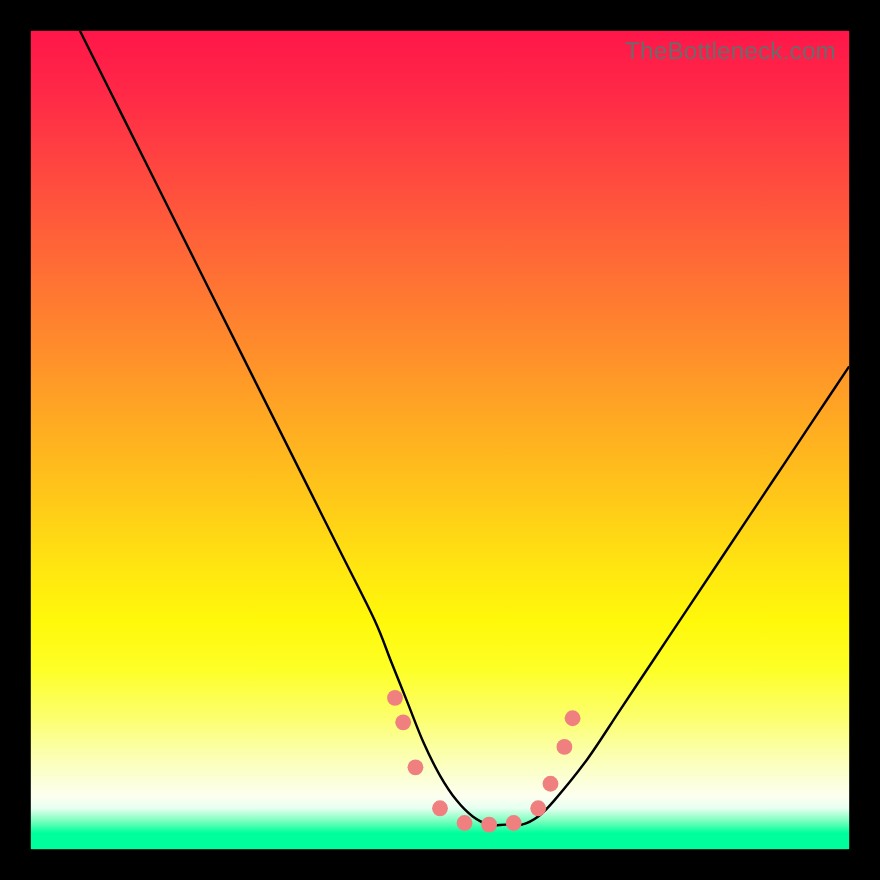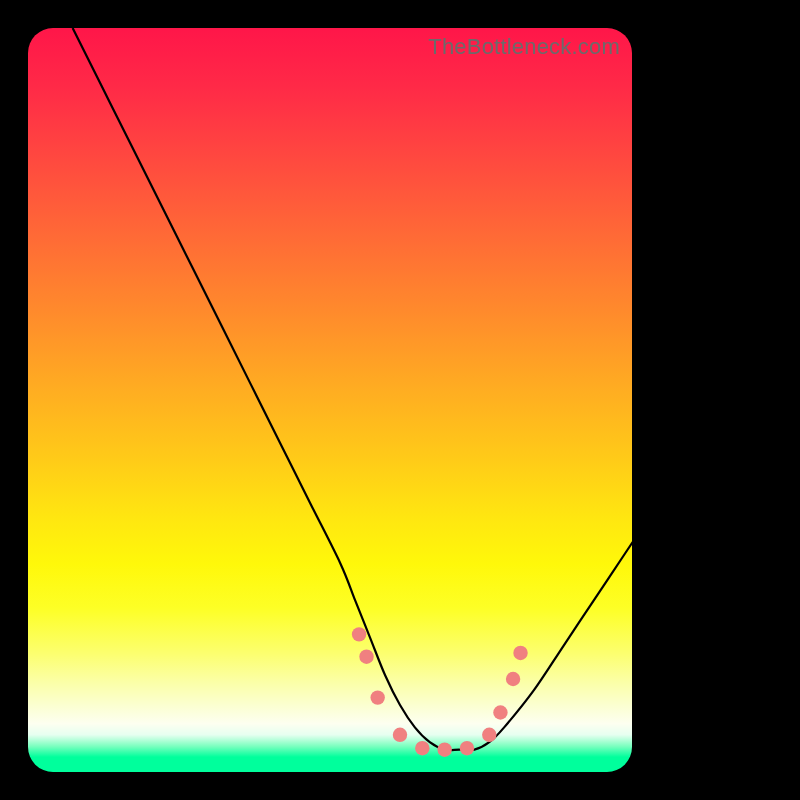--- a/index.html
+++ b/index.html
@@ -14,21 +14,21 @@
   .frame {
     position: relative;
     width: 800px;
     height: 800px;
     background: #000;
   }
   .plot-area {
     position: absolute;
     left: 28px;
     top: 28px;
-    width: 604px;
+    width: 744px;
     height: 744px;
     
     background: linear-gradient(
       to bottom,
       #ff1649 0%,
       #ff2a47 8%,
       #ff4a3f 18%,
       #ff6a36 28%,
       #ff8a2c 38%,
       #ffab22 48%,
@@ -38,21 +38,20 @@
       #fdff26 78%,
       #fcff6e 84%,
       #fbffa8 88%,
       #fbffd0 91%,
       #fdfff0 93.5%,
       #e6fff0 95%,
       #7dffc0 96.5%,
       #00ff9c 98%,
       #00ff9c 100%
     );
-    border-radius: 25px;
   }
   .watermark {
     position: absolute;
     top: 6px;
     right: 12px;
     font-size: 22px;
     font-weight: 500;
     color: #6b6b6b;
     letter-spacing: 0.2px;
     z-index: 5;

